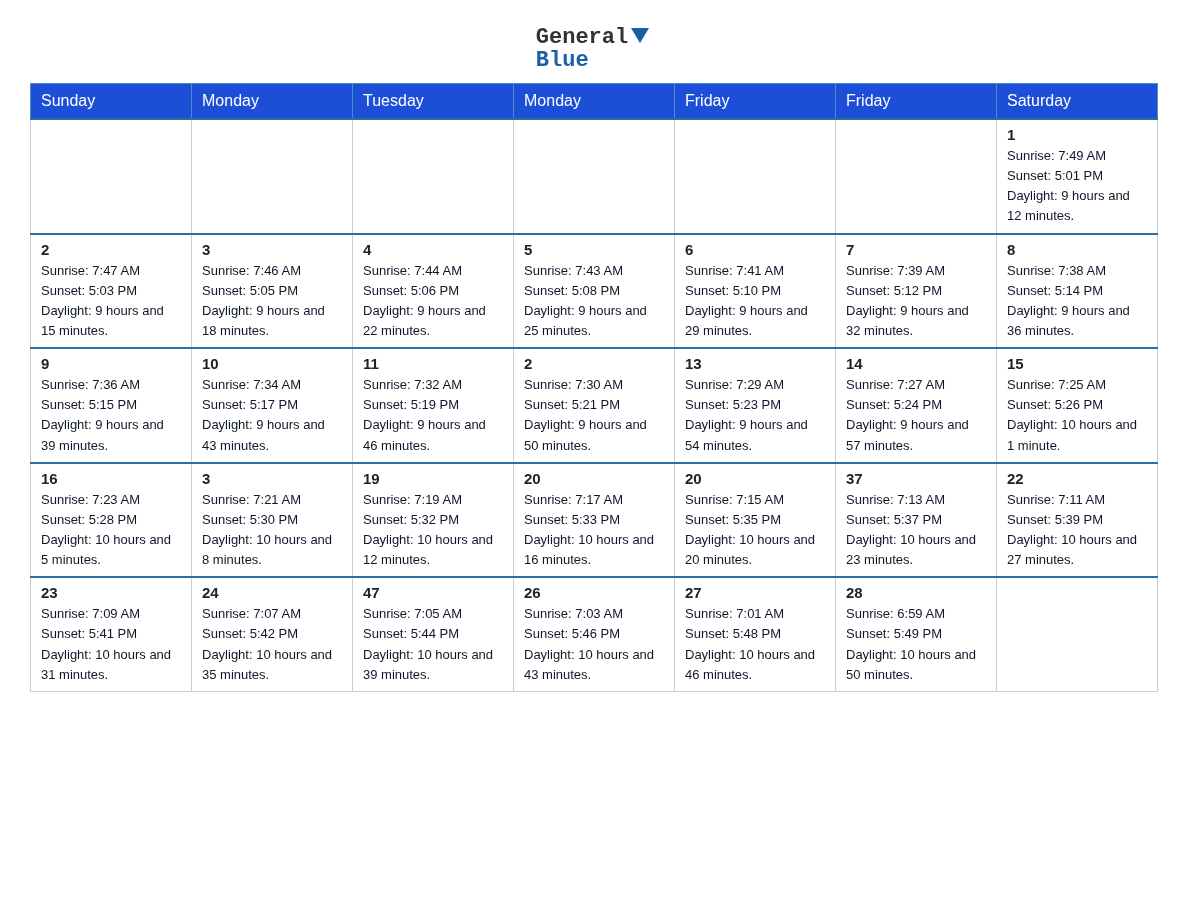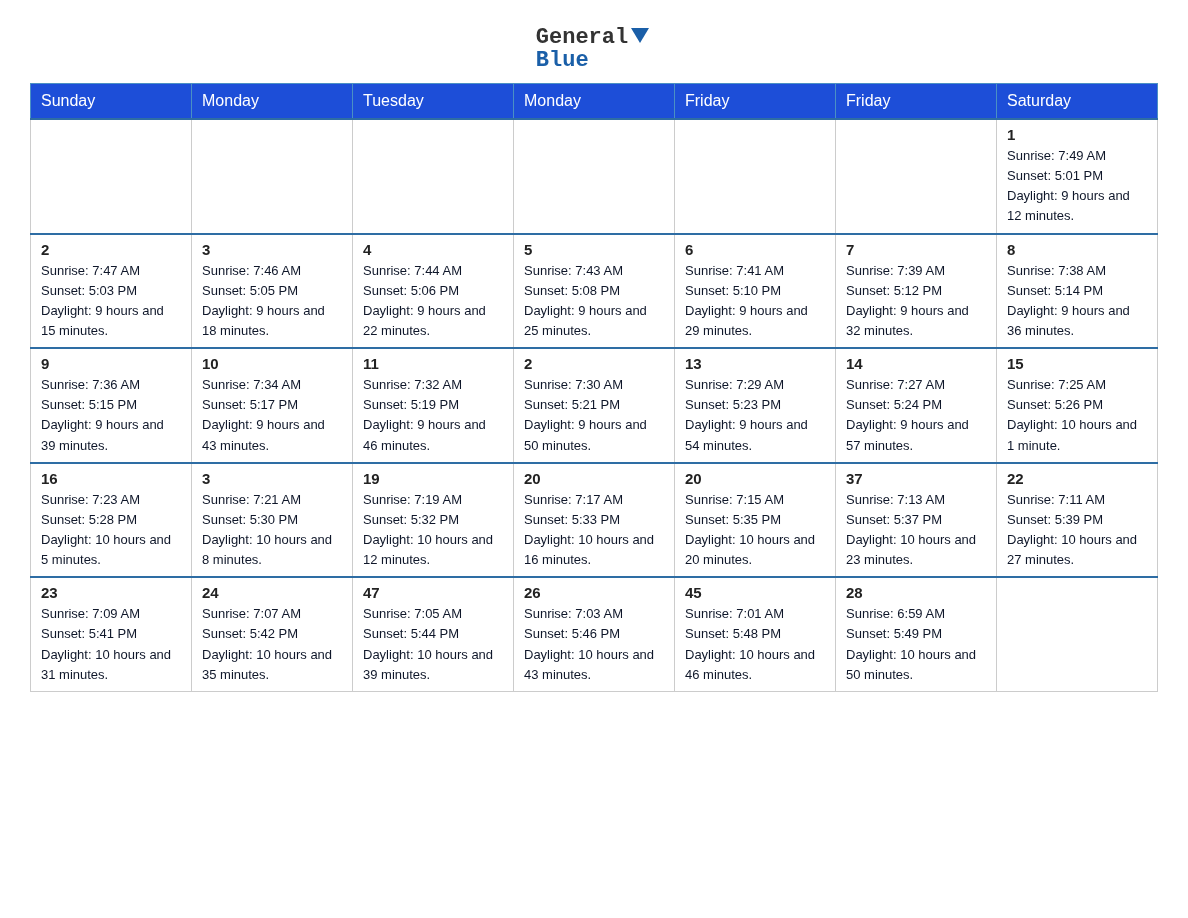--- a/index.html
+++ b/index.html
@@ -227,21 +227,21 @@
         </td>
         <td>
           <span class="day-number">47</span>
           <div class="day-info">Sunrise: 7:05 AM<br>Sunset: 5:44 PM<br>Daylight: 10 hours and 39 minutes.</div>
         </td>
         <td>
           <span class="day-number">26</span>
           <div class="day-info">Sunrise: 7:03 AM<br>Sunset: 5:46 PM<br>Daylight: 10 hours and 43 minutes.</div>
         </td>
         <td>
-          <span class="day-number">45</span>
+          <span class="day-number">27</span>
           <div class="day-info">Sunrise: 7:01 AM<br>Sunset: 5:48 PM<br>Daylight: 10 hours and 46 minutes.</div>
         </td>
         <td>
           <span class="day-number">28</span>
           <div class="day-info">Sunrise: 6:59 AM<br>Sunset: 5:49 PM<br>Daylight: 10 hours and 50 minutes.</div>
         </td>
         <td class="empty-cell"></td>
       </tr>
     </tbody>
 </table>

